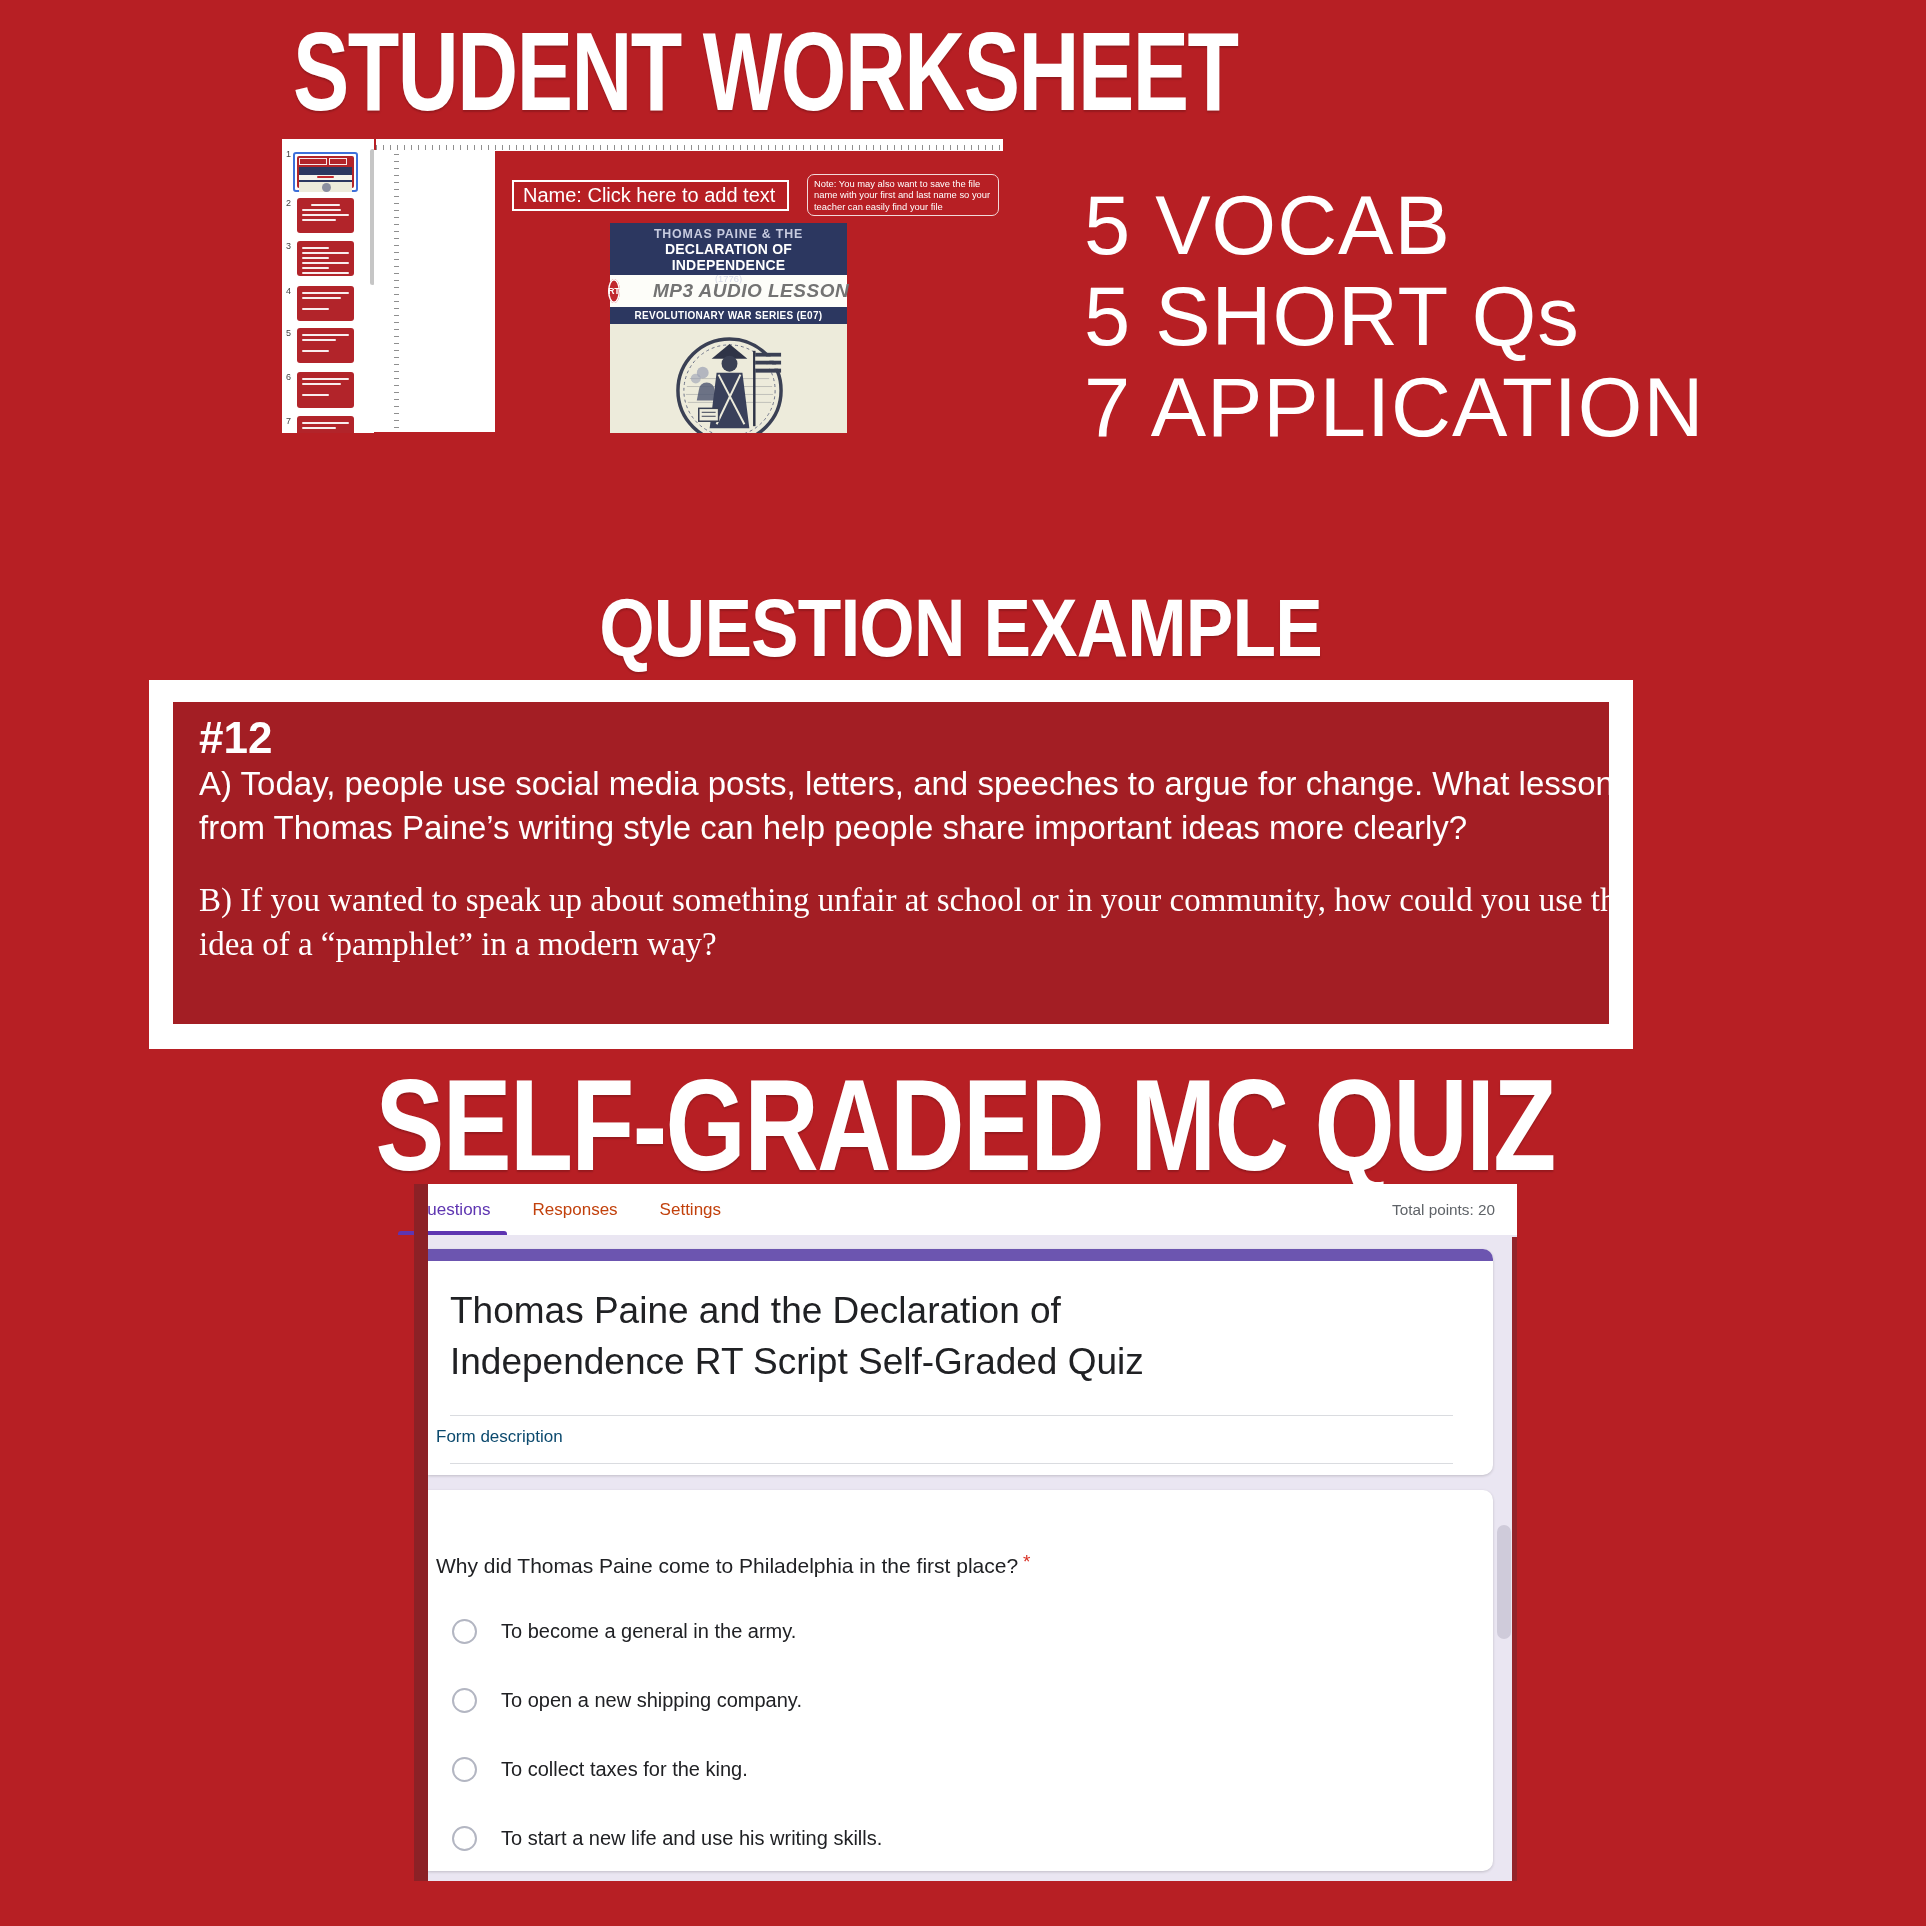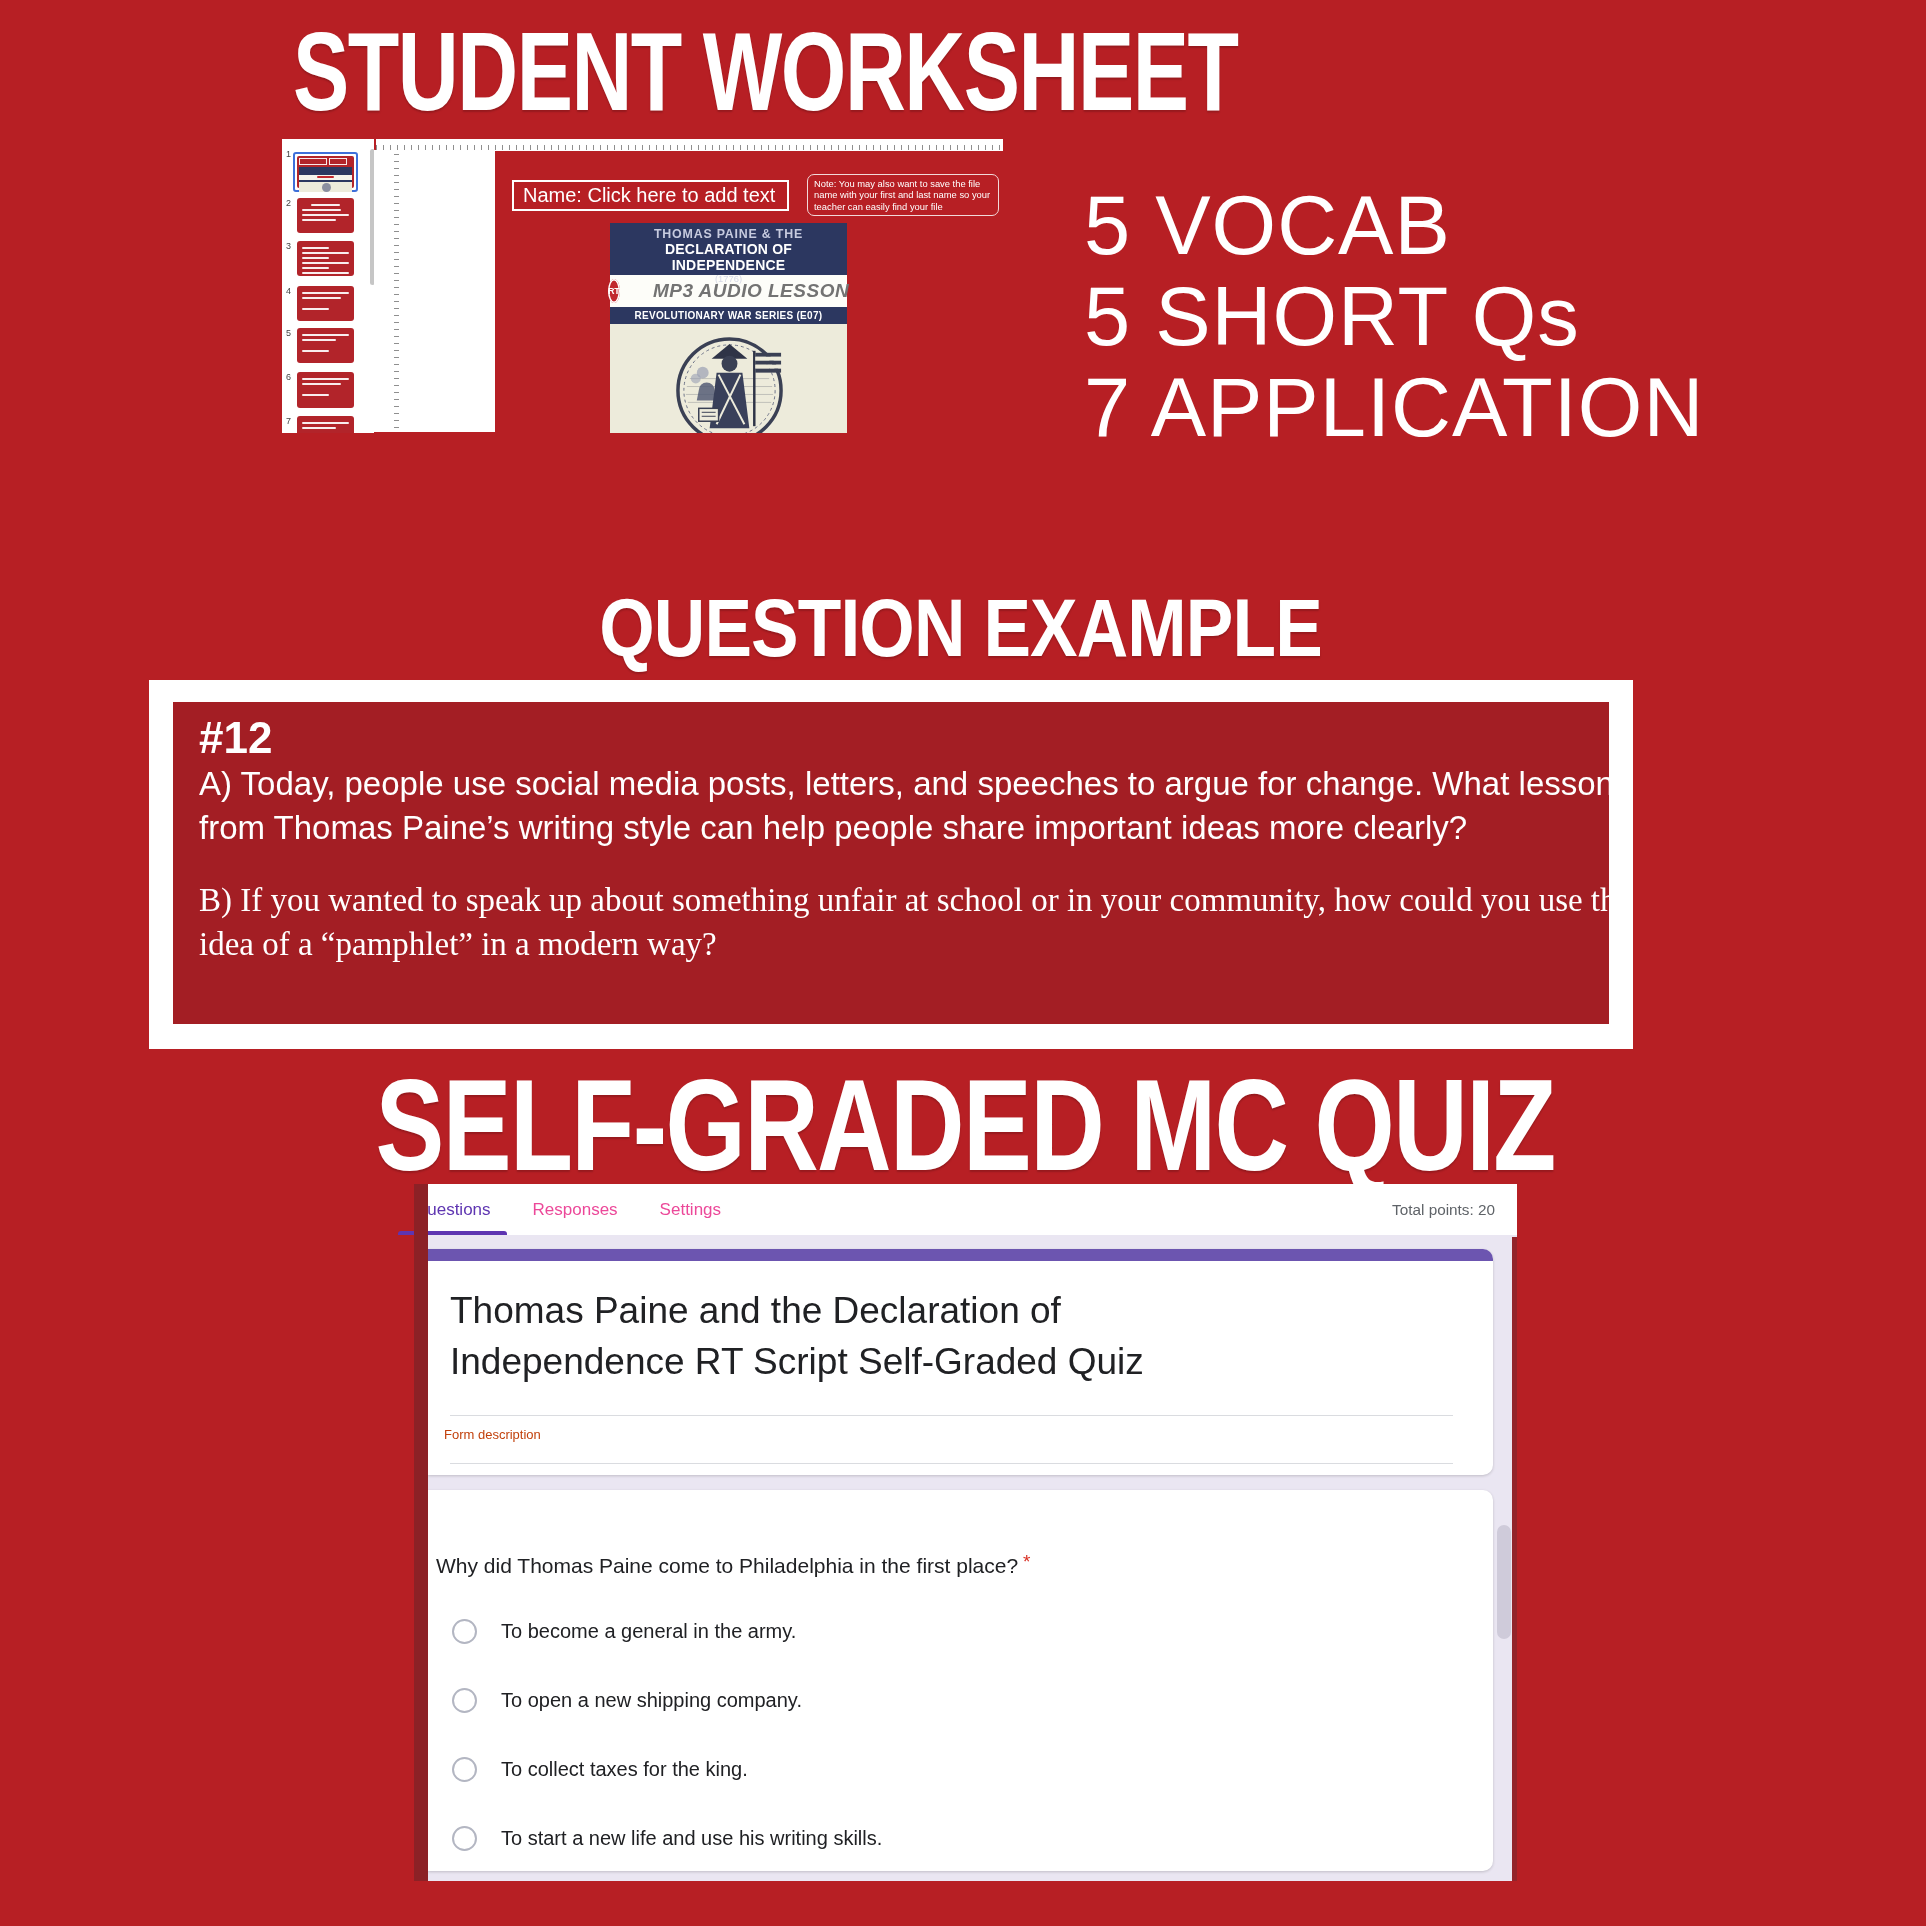--- a/index.html
+++ b/index.html
@@ -71,32 +71,32 @@
   .qnum{font-size:44px;font-weight:bold;line-height:48px;}
   .qpara{font-size:33px;line-height:44px;width:1445px;margin-top:0;}
   .qpara.b{margin-top:28px;font-family:Liberation Serif, serif;}
 
   
   .gform{position:absolute;left:414px;top:1184px;width:1103px;height:697px;background:#EAE6F2;}
   .gf-maroon-l{position:absolute;left:0;top:0;width:14px;height:100%;background:#8C2126;z-index:6;}
   .gf-maroon-r{position:absolute;right:0;top:53px;bottom:0;width:5px;background:#93242A;z-index:6;}
   .gf-topbar{position:absolute;left:0;top:0;right:0;height:51px;background:#fff;}
   .gf-tabs{position:absolute;left:0;right:0;top:0;height:51px;display:flex;gap:42px;}
-  .gf-tab{position:relative;height:51px;line-height:51px;font-size:17px;color:#ec4899;cursor:default;}
+  .gf-tab{position:relative;height:51px;line-height:51px;font-size:17px;color:#c2410c;cursor:default;}
   .gf-tab.active{color:#5E35B1;}
   .gf-tab.active::after{content:"";position:absolute;left:-16px;right:-16px;bottom:0;height:4px;background:#5E35B1;
      border-radius:3px 3px 0 0;}
   .gf-points{position:absolute;right:22px;top:0;height:51px;line-height:51px;font-size:15.3px;color:#5F6368;}
   .gf-card{position:absolute;left:14px;width:1065px;background:#fff;border-radius:0 10px 10px 0;
      box-shadow:0 1px 3px rgba(0,0,0,.18);}
   .gf-titlecard{top:65px;height:226px;}
   .gf-purplebar{position:absolute;left:0;top:0;right:0;height:12px;background:#6C55B0;border-radius:0 10px 0 0;}
   .gf-title{position:absolute;left:22px;top:36px;width:733px;font-size:37px;line-height:51px;color:#202124;}
   .gf-div1{position:absolute;left:22px;right:40px;top:166px;height:1px;background:#DADCE0;}
-  .gf-desc{position:absolute;left:16px;top:178px;font-size:13px;color:#c2410c;}
+  .gf-desc{position:absolute;left:8px;top:178px;font-size:17px;color:#0c4a6e;}
   .gf-div2{position:absolute;left:22px;right:40px;top:214px;height:1px;background:#DADCE0;}
   .gf-qcard{top:306px;height:381px;}
   .gf-question{position:absolute;left:8px;top:61px;font-size:21px;color:#202124;text-align:right;}
   .gf-req{color:#D93025;font-size:19px;vertical-align:5px;margin-left:5px;}
   .gf-options{position:absolute;left:24px;top:107px;right:24px;}
   .gf-opt{height:69px;display:flex;align-items:center;gap:24px;}
   .gf-radio{width:21px;height:21px;border:2px solid #B3B6C2;border-radius:50%;background:#fff;flex:0 0 auto;}
   .gf-optlabel{font-size:20px;color:#202124;}
   .gf-scroll{position:absolute;right:6px;top:341px;width:14px;height:114px;background:#CFCBDA;border-radius:7px;z-index:5;}
 </style>

